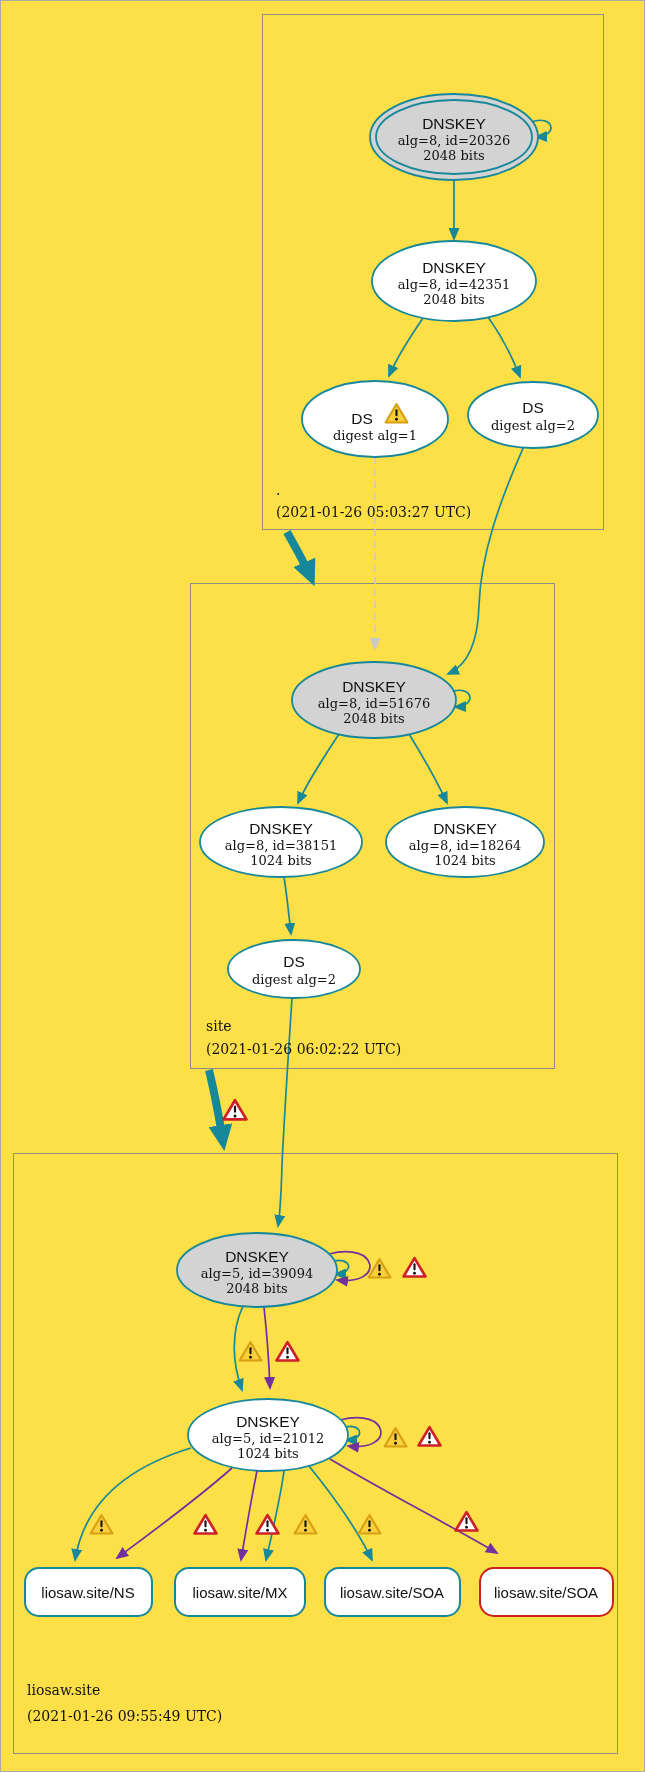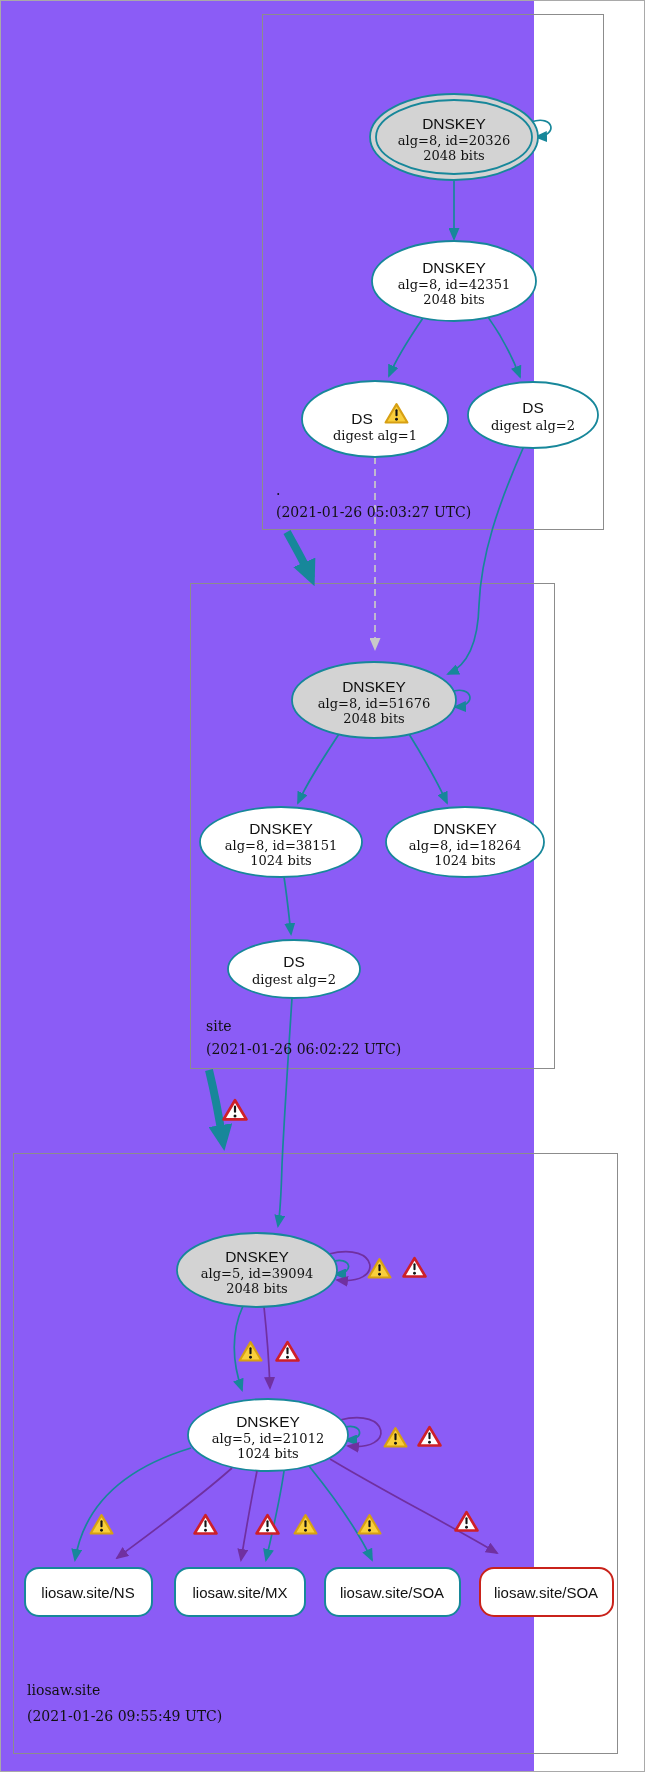--- a/index.html
+++ b/index.html
@@ -1,16 +1,16 @@
 <!DOCTYPE html>
 <html><head>
 <meta charset="utf-8">
 <style>
   html,body{margin:0;padding:0;background:#fff;}
-  .canvas{position:relative;width:534px;height:1772px;background:#8b5cf6;}
+  .canvas{position:relative;width:645px;height:1772px;background:#fde047;}
   svg{display:block;}
   .node-title{font:15.5px "Liberation Sans", sans-serif;fill:#111;}
   .node-sub{font:13px "DejaVu Serif", serif;fill:#111;}
   .rrset-label{font:15px "Liberation Sans", sans-serif;fill:#111;}
   .zone-label{font:14px "DejaVu Serif", serif;fill:#111;}
   .cluster{fill:none;stroke:#8c8c8c;stroke-width:1;}
   .edge-teal{stroke:#17879a;stroke-width:1.7;fill:none;}
   .edge-purple{stroke:#7030a0;stroke-width:1.7;fill:none;}
   .edge-dashed{stroke:#c9c9c9;stroke-width:1.7;fill:none;stroke-dasharray:7 5;}
   .edge-thick{stroke:#17879a;stroke-width:8;fill:none;}

